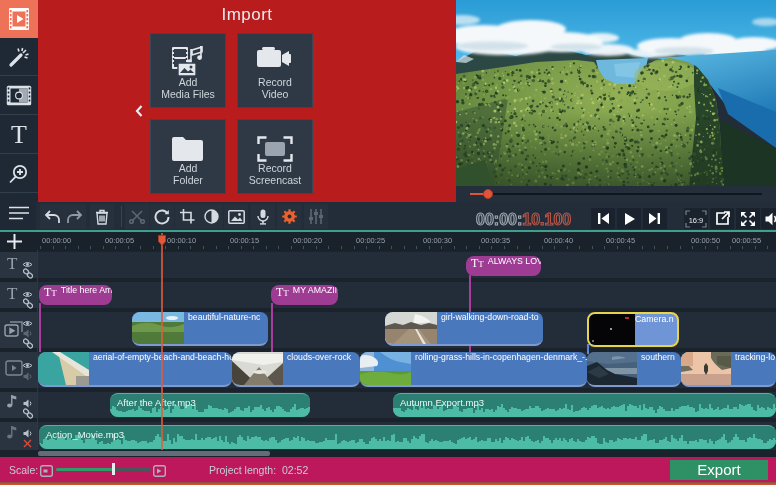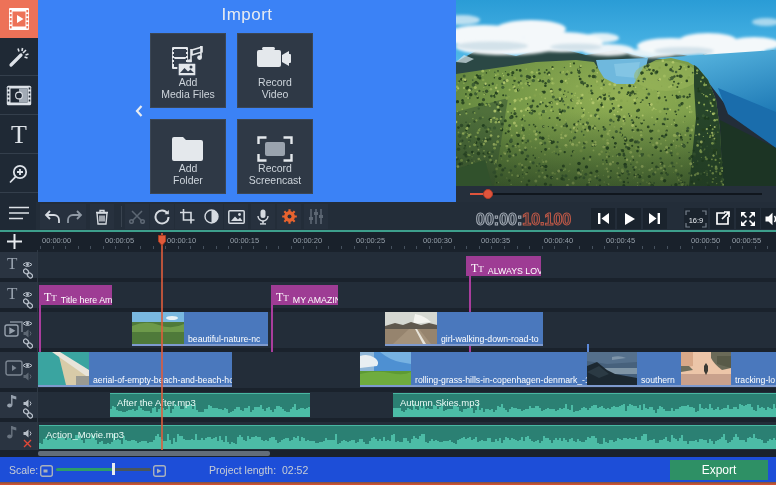--- a/index.html
+++ b/index.html
@@ -8,21 +8,21 @@
 #app { position:relative; width:776px; height:485px; }
 
 
 #sidebar { left:0; top:0; width:38px; height:232px; background:#1f2935; }
 .sbcell { position:absolute; left:0; width:38px; height:38px; border-bottom:1px solid #343f4c;
   display:flex; align-items:center; justify-content:center; }
 #sbtab { position:absolute; left:0; top:0; width:38px; height:38px; background:#ed7258;
   display:flex; align-items:center; justify-content:center; }
 
 
-#import { left:38px; top:0; width:418px; height:202px; background:#3b82f6; }
+#import { left:38px; top:0; width:418px; height:202px; background:#b91c1c; }
 #import h1 { position:absolute; left:0; top:5px; width:418px; text-align:center;
   font-size:17px; font-weight:normal; color:#e8ecf0; letter-spacing:0.5px; }
 #filelist { position:absolute; left:10px; top:30px; width:92px; height:165px; background:#161e28; }
 #filelist .row { height:9.8px; line-height:9.8px; font-size:8.5px; padding-left:4px;
   color:#c3cad2; white-space:nowrap; }
 #filelist .sel { background:#0c1218; color:#e05638; }
 #gutter { position:absolute; right:0; top:0; width:11px; height:165px; background:#202935; }
 #gthumb { position:absolute; left:2px; top:1px; width:6px; height:38px; background:#454f5e; border-radius:3px; }
 #collapse { position:absolute; left:95px; top:103px; width:12px; height:16px; }
 .impbtn { position:absolute; width:76px; height:75px; background:#2f3946; border:1px solid #3b4654;
@@ -49,42 +49,42 @@
 
 
 #greenline { left:0; top:230px; width:776px; height:2px; background:#3d9f8c; }
 #timeline { left:0; top:232px; width:776px; height:218px; background:#1a222c; }
 #ruler { position:absolute; left:0; top:0; width:776px; height:18px; background:#19212b; }
 .rl { position:absolute; top:4px; font-size:7.5px; color:#97a1ab; white-space:nowrap; }
 .tick { position:absolute; bottom:1px; width:1px; height:3px; background:#46515e; }
 #headcol { position:absolute; left:0; top:18px; width:38px; height:200px; background:#19212b; }
 .hcell { position:absolute; left:0; width:37px; background:#2a3441; }
 .trackrow { position:absolute; left:38px; width:738px; background:#232d39; }
-.clip { position:absolute; display:flex; align-items:flex-end; overflow:hidden; }
+.clip { position:absolute; display:flex; align-items:flex-start; overflow:hidden;border-radius:8px; }
 .vclip { background:#4a78bd; border-bottom:2px solid #7e9ace; color:#fff; font-size:8.7px; }
 .vclip .lbl { padding-left:4px; white-space:nowrap; }
 .thumb { height:100%; flex:none; }
 .pclip { background:#9e3c94; color:#fff; font-size:8.8px; white-space:nowrap; }
 .pclip .tt { font-family:"Liberation Serif", serif; font-size:12px; margin:0 4px 0 5px; }
 .pclip .tt small { font-size:9px; }
 .aclip { background:#2b8073; border-top:1px solid #49b7a2; color:#eafaf5; font-size:9.5px; }
 .aclip .albl { position:absolute; left:7px; top:3px; }
 .linkline { position:absolute; width:2px; background:#a93d9d; }
 #playhead { position:absolute; left:161px; top:1px; width:1.6px; height:217px; background:rgba(222,92,60,0.8); }
 #phmark { position:absolute; left:158px; top:0px; }
 
 
 #scrollstrip { left:0; top:450px; width:776px; height:7px; background:#1a222c; }
 #scrollthumb { position:absolute; left:38px; top:1px; width:232px; height:5px; background:#636d7a; border-radius:2px; }
-#bottombar { left:0; top:457px; width:776px; height:25px; background:#1d4ed8; }
+#bottombar { left:0; top:457px; width:776px; height:25px; background:#be185d; }
 #redline { left:0; top:482px; width:776px; height:3px;
   background:linear-gradient(#7e5344,#e0512f); }
 .btxt { position:absolute; font-size:10.5px; color:#c7cdd5; }
 #export { position:absolute; left:670px; top:2.5px; width:98px; height:20px; background:#2e9065;
-  color:#fff; font-size:12px; display:flex; align-items:center; justify-content:center; }
+  color:#fff; font-size:15px; display:flex; align-items:center; justify-content:center; }
 </style></head><body>
 <div id="app">
 
   <div id="import" class="abs">
     <h1>Import</h1>
         <div id="collapse"><svg width="12" height="16" viewBox="0 0 12 16">
           <path d="M8.5 3 L4 8 L8.5 13" stroke="#e8ecf0" stroke-width="2.2" fill="none"></path>
         </svg></div>
 
     <div class="impbtn" style="left:112px; top:33px;">
@@ -2166,29 +2166,49 @@
       </div>
     <div class="clip vclip" style="left:132px; top:80px; width:136px; height:34px;">
       <svg class="thumb" width="52" height="32" viewBox="0 0 52 32">
           <rect width="52" height="13" fill="#79b8e0"></rect>
           <rect y="10" width="52" height="22" fill="#4f7a3a"></rect>
           <path d="M0 14 Q14 8 27 13 T52 12 V20 H0 Z" fill="#6d9a4a"></path>
           <ellipse cx="40" cy="6" rx="6" ry="2" fill="#e8f2f6"></ellipse>
         </svg>
       <span class="lbl">beautiful-nature-nc</span>
       </div>
+    <div class="clip" style="left:587px; top:80px; width:92px; height:35px; border:2px solid #e6d44a; background:#6f95d6; color:#fff; font-size:8.8px;">
+      <svg class="thumb" width="46" height="31" viewBox="0 0 46 31">
+          <rect width="46" height="31" fill="#050507"></rect>
+          <circle cx="22" cy="15" r="1" fill="#c8c8d0"></circle>
+          <circle cx="4" cy="27" r="1" fill="#909098"></circle>
+          <rect x="36" y="3" width="4" height="2" fill="#b03030"></rect>
+        </svg>
+      <span class="lbl">Camera.n</span>
+      </div>
 
     <div class="clip vclip" style="left:38px; top:120px; width:194px; height:35px;">
       <svg class="thumb" width="51" height="33" viewBox="0 0 51 33">
           <rect width="51" height="33" fill="#3aa4a0"></rect>
           <path d="M20 0 L51 22 V33 H28 Z" fill="#d8cba8"></path>
           <path d="M14 0 L51 26 51 18 22 0 Z" fill="#e8e4da"></path>
           <rect x="38" y="24" width="13" height="9" fill="#9a9a92"></rect>
         </svg>
       <span class="lbl">aerial-of-empty-beach-and-beach-ho</span>
+      </div>
+    <div class="clip vclip" style="left:232px; top:120px; width:128px; height:35px;">
+      <svg class="thumb" width="51" height="33" viewBox="0 0 51 33">
+          <rect width="51" height="33" fill="#d9dad4"></rect>
+          <path d="M0 2 h51 v8 l-20 3 -31 -5 z" fill="#f0f0ec"></path>
+          <path d="M0 33 V9 L26 33 Z" fill="#48443c"></path>
+          <path d="M51 33 V11 L27 33 Z" fill="#5c564c"></path>
+          <path d="M12 33 L27 15 L42 33 Z" fill="#837c6a"></path>
+          <path d="M20 20 q8 -4 16 0 q-8 4 -16 0" fill="#e8e8e2"></path>
+        </svg>
+      <span class="lbl">clouds-over-rock</span>
       </div>
     <div class="clip vclip" style="left:360px; top:120px; width:227px; height:35px;">
       <svg class="thumb" width="51" height="33" viewBox="0 0 51 33">
           <rect width="51" height="20" fill="#4e90d2"></rect>
           <path d="M51 0 H20 q10 8 20 10 l11 2 z" fill="#77b2e2"></path>
           <path d="M0 0 h14 v20 h-14 z" fill="#8fb6d8"></path>
           <path d="M0 4 q8 -3 15 2 q5 4 2 8 l-17 2 z" fill="#e8eef2"></path>
           <rect y="19" width="51" height="14" fill="#5d9a34"></rect>
           <path d="M0 22 Q16 18 30 21 T51 20 V33 H0 Z" fill="#6fac3e"></path>
         </svg>
@@ -2221,21 +2241,21 @@
     <div class="clip aclip" style="left:110px; top:161px; width:200px; height:24px;">
       <svg style="position:absolute; bottom:0; left:0;" width="200" height="17">
           <path d="M0 17V9h2V17M2 17V6h2V17M4 17V7h2V17M6 17V10h2V17M8 17V11h2V17M10 17V11h2V17M12 17V12h2V17M14 17V12h2V17M16 17V11h2V17M18 17V10h2V17M20 17V10h2V17M22 17V9h2V17M24 17V11h2V17M26 17V10h2V17M28 17V6h2V17M30 17V8h2V17M32 17V10h2V17M34 17V11h2V17M36 17V11h2V17M38 17V11h2V17M40 17V13h2V17M42 17V8h2V17M44 17V7h2V17M46 17V12h2V17M48 17V9h2V17M50 17V7h2V17M52 17V8h2V17M54 17V10h2V17M56 17V9h2V17M58 17V6h2V17M60 17V13h2V17M62 17V9h2V17M64 17V4h2V17M66 17V6h2V17M68 17V6h2V17M70 17V9h2V17M72 17V9h2V17M74 17V6h2V17M76 17V5h2V17M78 17V5h2V17M80 17V4h2V17M82 17V9h2V17M84 17V5h2V17M86 17V10h2V17M88 17V12h2V17M90 17V12h2V17M92 17V12h2V17M94 17V9h2V17M96 17V9h2V17M98 17V5h2V17M100 17V6h2V17M102 17V8h2V17M104 17V8h2V17M106 17V8h2V17M108 17V9h2V17M110 17V9h2V17M112 17V10h2V17M114 17V8h2V17M116 17V9h2V17M118 17V13h2V17M120 17V12h2V17M122 17V11h2V17M124 17V9h2V17M126 17V7h2V17M128 17V7h2V17M130 17V10h2V17M132 17V11h2V17M134 17V8h2V17M136 17V8h2V17M138 17V6h2V17M140 17V12h2V17M142 17V10h2V17M144 17V7h2V17M146 17V7h2V17M148 17V7h2V17M150 17V5h2V17M152 17V9h2V17M154 17V11h2V17M156 17V8h2V17M158 17V7h2V17M160 17V10h2V17M162 17V12h2V17M164 17V9h2V17M166 17V6h2V17M168 17V6h2V17M170 17V7h2V17M172 17V9h2V17M174 17V11h2V17M176 17V12h2V17M178 17V12h2V17M180 17V9h2V17M182 17V7h2V17M184 17V4h2V17M186 17V10h2V17M188 17V9h2V17M190 17V8h2V17M192 17V8h2V17M194 17V9h2V17M196 17V8h2V17M198 17V7h2V17" fill="#4cbca6"></path>
         </svg>
       <span class="albl">After the After.mp3</span>
       </div>
     <div class="clip aclip" style="left:393px; top:161px; width:383px; height:24px;">
       <svg style="position:absolute; bottom:0; left:0;" width="383" height="17">
           <path d="M0 17V8h2V17M2 17V8h2V17M4 17V8h2V17M6 17V8h2V17M8 17V11h2V17M10 17V12h2V17M12 17V10h2V17M14 17V8h2V17M16 17V9h2V17M18 17V10h2V17M20 17V4h2V17M22 17V9h2V17M24 17V10h2V17M26 17V6h2V17M28 17V8h2V17M30 17V4h2V17M32 17V9h2V17M34 17V8h2V17M36 17V9h2V17M38 17V9h2V17M40 17V5h2V17M42 17V6h2V17M44 17V9h2V17M46 17V7h2V17M48 17V4h2V17M50 17V11h2V17M52 17V10h2V17M54 17V9h2V17M56 17V9h2V17M58 17V9h2V17M60 17V5h2V17M62 17V6h2V17M64 17V7h2V17M66 17V11h2V17M68 17V12h2V17M70 17V9h2V17M72 17V9h2V17M74 17V8h2V17M76 17V8h2V17M78 17V8h2V17M80 17V13h2V17M82 17V10h2V17M84 17V4h2V17M86 17V10h2V17M88 17V8h2V17M90 17V12h2V17M92 17V9h2V17M94 17V9h2V17M96 17V10h2V17M98 17V9h2V17M100 17V12h2V17M102 17V10h2V17M104 17V6h2V17M106 17V7h2V17M108 17V4h2V17M110 17V8h2V17M112 17V10h2V17M114 17V12h2V17M116 17V9h2V17M118 17V7h2V17M120 17V8h2V17M122 17V8h2V17M124 17V9h2V17M126 17V9h2V17M128 17V11h2V17M130 17V10h2V17M132 17V9h2V17M134 17V9h2V17M136 17V6h2V17M138 17V8h2V17M140 17V8h2V17M142 17V6h2V17M144 17V6h2V17M146 17V8h2V17M148 17V11h2V17M150 17V10h2V17M152 17V9h2V17M154 17V8h2V17M156 17V9h2V17M158 17V9h2V17M160 17V9h2V17M162 17V11h2V17M164 17V10h2V17M166 17V8h2V17M168 17V9h2V17M170 17V8h2V17M172 17V4h2V17M174 17V9h2V17M176 17V10h2V17M178 17V5h2V17M180 17V12h2V17M182 17V11h2V17M184 17V11h2V17M186 17V10h2V17M188 17V8h2V17M190 17V7h2V17M192 17V8h2V17M194 17V10h2V17M196 17V8h2V17M198 17V6h2V17M200 17V5h2V17M202 17V5h2V17M204 17V8h2V17M206 17V7h2V17M208 17V6h2V17M210 17V8h2V17M212 17V9h2V17M214 17V8h2V17M216 17V9h2V17M218 17V7h2V17M220 17V6h2V17M222 17V7h2V17M224 17V7h2V17M226 17V6h2V17M228 17V5h2V17M230 17V4h2V17M232 17V11h2V17M234 17V6h2V17M236 17V4h2V17M238 17V5h2V17M240 17V6h2V17M242 17V6h2V17M244 17V8h2V17M246 17V5h2V17M248 17V10h2V17M250 17V4h2V17M252 17V8h2V17M254 17V9h2V17M256 17V7h2V17M258 17V7h2V17M260 17V10h2V17M262 17V13h2V17M264 17V9h2V17M266 17V6h2V17M268 17V7h2V17M270 17V9h2V17M272 17V11h2V17M274 17V11h2V17M276 17V11h2V17M278 17V8h2V17M280 17V11h2V17M282 17V9h2V17M284 17V9h2V17M286 17V7h2V17M288 17V6h2V17M290 17V6h2V17M292 17V6h2V17M294 17V5h2V17M296 17V7h2V17M298 17V7h2V17M300 17V8h2V17M302 17V12h2V17M304 17V11h2V17M306 17V4h2V17M308 17V8h2V17M310 17V9h2V17M312 17V8h2V17M314 17V9h2V17M316 17V4h2V17M318 17V8h2V17M320 17V10h2V17M322 17V9h2V17M324 17V7h2V17M326 17V10h2V17M328 17V9h2V17M330 17V8h2V17M332 17V8h2V17M334 17V5h2V17M336 17V9h2V17M338 17V9h2V17M340 17V7h2V17M342 17V7h2V17M344 17V9h2V17M346 17V4h2V17M348 17V5h2V17M350 17V6h2V17M352 17V5h2V17M354 17V4h2V17M356 17V4h2V17M358 17V7h2V17M360 17V10h2V17M362 17V11h2V17M364 17V5h2V17M366 17V8h2V17M368 17V7h2V17M370 17V8h2V17M372 17V10h2V17M374 17V7h2V17M376 17V8h2V17M378 17V9h2V17M380 17V4h2V17M382 17V8h2V17" fill="#4cbca6"></path>
         </svg>
-      <span class="albl">Autumn Skies.mp3</span>
+      <span class="albl">Autumn Export.mp3</span>
       </div>
 
     <div class="clip aclip" style="left:39px; top:193px; width:737px; height:24px;">
       <svg style="position:absolute; bottom:0; left:0;" width="737" height="18">
           <path d="M0 18V12h2V18M2 18V13h2V18M4 18V8h2V18M6 18V6h2V18M8 18V9h2V18M10 18V8h2V18M12 18V7h2V18M14 18V8h2V18M16 18V9h2V18M18 18V7h2V18M20 18V6h2V18M22 18V6h2V18M24 18V7h2V18M26 18V9h2V18M28 18V7h2V18M30 18V7h2V18M32 18V9h2V18M34 18V8h2V18M36 18V4h2V18M38 18V4h2V18M40 18V5h2V18M42 18V9h2V18M44 18V12h2V18M46 18V8h2V18M48 18V8h2V18M50 18V8h2V18M52 18V4h2V18M54 18V5h2V18M56 18V9h2V18M58 18V13h2V18M60 18V11h2V18M62 18V10h2V18M64 18V13h2V18M66 18V13h2V18M68 18V12h2V18M70 18V13h2V18M72 18V11h2V18M74 18V3h2V18M76 18V9h2V18M78 18V8h2V18M80 18V9h2V18M82 18V13h2V18M84 18V5h2V18M86 18V9h2V18M88 18V10h2V18M90 18V10h2V18M92 18V9h2V18M94 18V9h2V18M96 18V10h2V18M98 18V12h2V18M100 18V11h2V18M102 18V10h2V18M104 18V10h2V18M106 18V10h2V18M108 18V12h2V18M110 18V11h2V18M112 18V11h2V18M114 18V9h2V18M116 18V5h2V18M118 18V3h2V18M120 18V6h2V18M122 18V8h2V18M124 18V10h2V18M126 18V10h2V18M128 18V3h2V18M130 18V9h2V18M132 18V13h2V18M134 18V7h2V18M136 18V11h2V18M138 18V3h2V18M140 18V5h2V18M142 18V5h2V18M144 18V8h2V18M146 18V9h2V18M148 18V9h2V18M150 18V9h2V18M152 18V8h2V18M154 18V9h2V18M156 18V3h2V18M158 18V9h2V18M160 18V9h2V18M162 18V7h2V18M164 18V9h2V18M166 18V7h2V18M168 18V6h2V18M170 18V6h2V18M172 18V8h2V18M174 18V7h2V18M176 18V6h2V18M178 18V10h2V18M180 18V5h2V18M182 18V9h2V18M184 18V11h2V18M186 18V5h2V18M188 18V11h2V18M190 18V13h2V18M192 18V11h2V18M194 18V12h2V18M196 18V13h2V18M198 18V6h2V18M200 18V4h2V18M202 18V6h2V18M204 18V9h2V18M206 18V10h2V18M208 18V5h2V18M210 18V8h2V18M212 18V6h2V18M214 18V6h2V18M216 18V5h2V18M218 18V6h2V18M220 18V6h2V18M222 18V9h2V18M224 18V10h2V18M226 18V9h2V18M228 18V10h2V18M230 18V7h2V18M232 18V6h2V18M234 18V6h2V18M236 18V9h2V18M238 18V12h2V18M240 18V11h2V18M242 18V9h2V18M244 18V8h2V18M246 18V7h2V18M248 18V7h2V18M250 18V10h2V18M252 18V9h2V18M254 18V6h2V18M256 18V7h2V18M258 18V5h2V18M260 18V10h2V18M262 18V6h2V18M264 18V7h2V18M266 18V10h2V18M268 18V9h2V18M270 18V10h2V18M272 18V10h2V18M274 18V10h2V18M276 18V12h2V18M278 18V12h2V18M280 18V11h2V18M282 18V11h2V18M284 18V10h2V18M286 18V7h2V18M288 18V9h2V18M290 18V9h2V18M292 18V9h2V18M294 18V9h2V18M296 18V3h2V18M298 18V13h2V18M300 18V12h2V18M302 18V10h2V18M304 18V9h2V18M306 18V10h2V18M308 18V11h2V18M310 18V10h2V18M312 18V9h2V18M314 18V9h2V18M316 18V12h2V18M318 18V11h2V18M320 18V8h2V18M322 18V8h2V18M324 18V11h2V18M326 18V13h2V18M328 18V13h2V18M330 18V10h2V18M332 18V7h2V18M334 18V6h2V18M336 18V8h2V18M338 18V10h2V18M340 18V8h2V18M342 18V10h2V18M344 18V6h2V18M346 18V10h2V18M348 18V9h2V18M350 18V10h2V18M352 18V4h2V18M354 18V3h2V18M356 18V11h2V18M358 18V10h2V18M360 18V11h2V18M362 18V11h2V18M364 18V7h2V18M366 18V7h2V18M368 18V10h2V18M370 18V12h2V18M372 18V8h2V18M374 18V5h2V18M376 18V7h2V18M378 18V8h2V18M380 18V5h2V18M382 18V3h2V18M384 18V3h2V18M386 18V11h2V18M388 18V12h2V18M390 18V10h2V18M392 18V8h2V18M394 18V10h2V18M396 18V9h2V18M398 18V10h2V18M400 18V11h2V18M402 18V11h2V18M404 18V10h2V18M406 18V10h2V18M408 18V10h2V18M410 18V9h2V18M412 18V11h2V18M414 18V12h2V18M416 18V13h2V18M418 18V9h2V18M420 18V8h2V18M422 18V7h2V18M424 18V6h2V18M426 18V8h2V18M428 18V7h2V18M430 18V6h2V18M432 18V9h2V18M434 18V8h2V18M436 18V6h2V18M438 18V11h2V18M440 18V10h2V18M442 18V9h2V18M444 18V10h2V18M446 18V10h2V18M448 18V7h2V18M450 18V7h2V18M452 18V11h2V18M454 18V11h2V18M456 18V8h2V18M458 18V10h2V18M460 18V7h2V18M462 18V12h2V18M464 18V9h2V18M466 18V6h2V18M468 18V7h2V18M470 18V9h2V18M472 18V7h2V18M474 18V8h2V18M476 18V9h2V18M478 18V10h2V18M480 18V9h2V18M482 18V6h2V18M484 18V10h2V18M486 18V6h2V18M488 18V5h2V18M490 18V8h2V18M492 18V10h2V18M494 18V11h2V18M496 18V10h2V18M498 18V9h2V18M500 18V12h2V18M502 18V10h2V18M504 18V5h2V18M506 18V7h2V18M508 18V7h2V18M510 18V9h2V18M512 18V12h2V18M514 18V9h2V18M516 18V7h2V18M518 18V9h2V18M520 18V7h2V18M522 18V10h2V18M524 18V7h2V18M526 18V9h2V18M528 18V11h2V18M530 18V8h2V18M532 18V7h2V18M534 18V10h2V18M536 18V11h2V18M538 18V8h2V18M540 18V10h2V18M542 18V11h2V18M544 18V11h2V18M546 18V9h2V18M548 18V6h2V18M550 18V7h2V18M552 18V5h2V18M554 18V5h2V18M556 18V7h2V18M558 18V12h2V18M560 18V13h2V18M562 18V13h2V18M564 18V7h2V18M566 18V11h2V18M568 18V12h2V18M570 18V9h2V18M572 18V9h2V18M574 18V11h2V18M576 18V10h2V18M578 18V7h2V18M580 18V8h2V18M582 18V9h2V18M584 18V7h2V18M586 18V7h2V18M588 18V8h2V18M590 18V7h2V18M592 18V8h2V18M594 18V8h2V18M596 18V6h2V18M598 18V9h2V18M600 18V9h2V18M602 18V5h2V18M604 18V3h2V18M606 18V3h2V18M608 18V10h2V18M610 18V9h2V18M612 18V9h2V18M614 18V8h2V18M616 18V12h2V18M618 18V12h2V18M620 18V9h2V18M622 18V9h2V18M624 18V8h2V18M626 18V6h2V18M628 18V10h2V18M630 18V11h2V18M632 18V4h2V18M634 18V7h2V18M636 18V8h2V18M638 18V10h2V18M640 18V7h2V18M642 18V4h2V18M644 18V10h2V18M646 18V10h2V18M648 18V13h2V18M650 18V10h2V18M652 18V10h2V18M654 18V10h2V18M656 18V9h2V18M658 18V11h2V18M660 18V8h2V18M662 18V8h2V18M664 18V9h2V18M666 18V9h2V18M668 18V12h2V18M670 18V8h2V18M672 18V10h2V18M674 18V13h2V18M676 18V10h2V18M678 18V9h2V18M680 18V8h2V18M682 18V6h2V18M684 18V3h2V18M686 18V9h2V18M688 18V12h2V18M690 18V11h2V18M692 18V9h2V18M694 18V6h2V18M696 18V3h2V18M698 18V6h2V18M700 18V9h2V18M702 18V9h2V18M704 18V9h2V18M706 18V11h2V18M708 18V7h2V18M710 18V6h2V18M712 18V7h2V18M714 18V3h2V18M716 18V7h2V18M718 18V8h2V18M720 18V8h2V18M722 18V9h2V18M724 18V12h2V18M726 18V12h2V18M728 18V10h2V18M730 18V8h2V18M732 18V9h2V18M734 18V7h2V18M736 18V9h2V18" fill="#4cbca6"></path>
         </svg>
       <span class="albl">Action_Movie.mp3</span>
       </div>
 
     <div id="playhead"></div>

